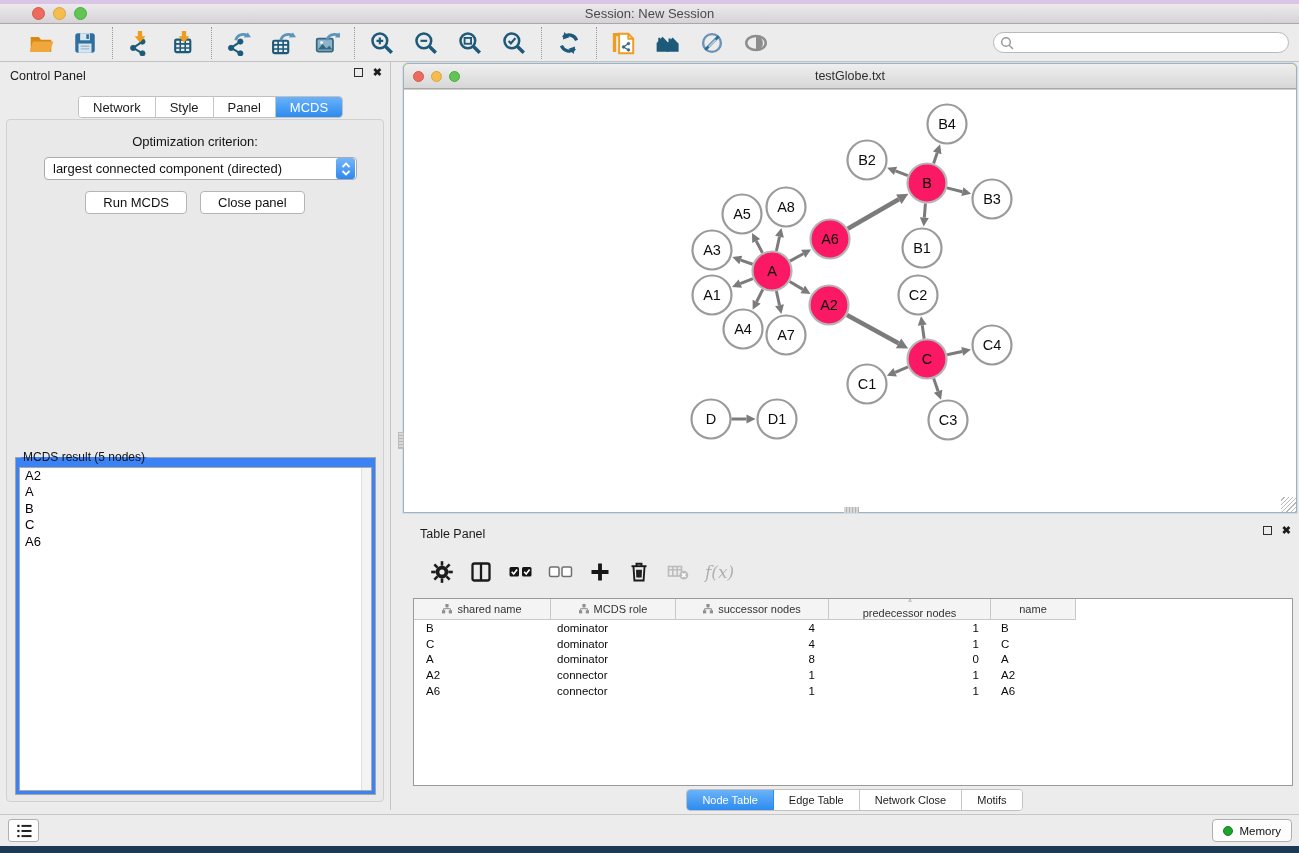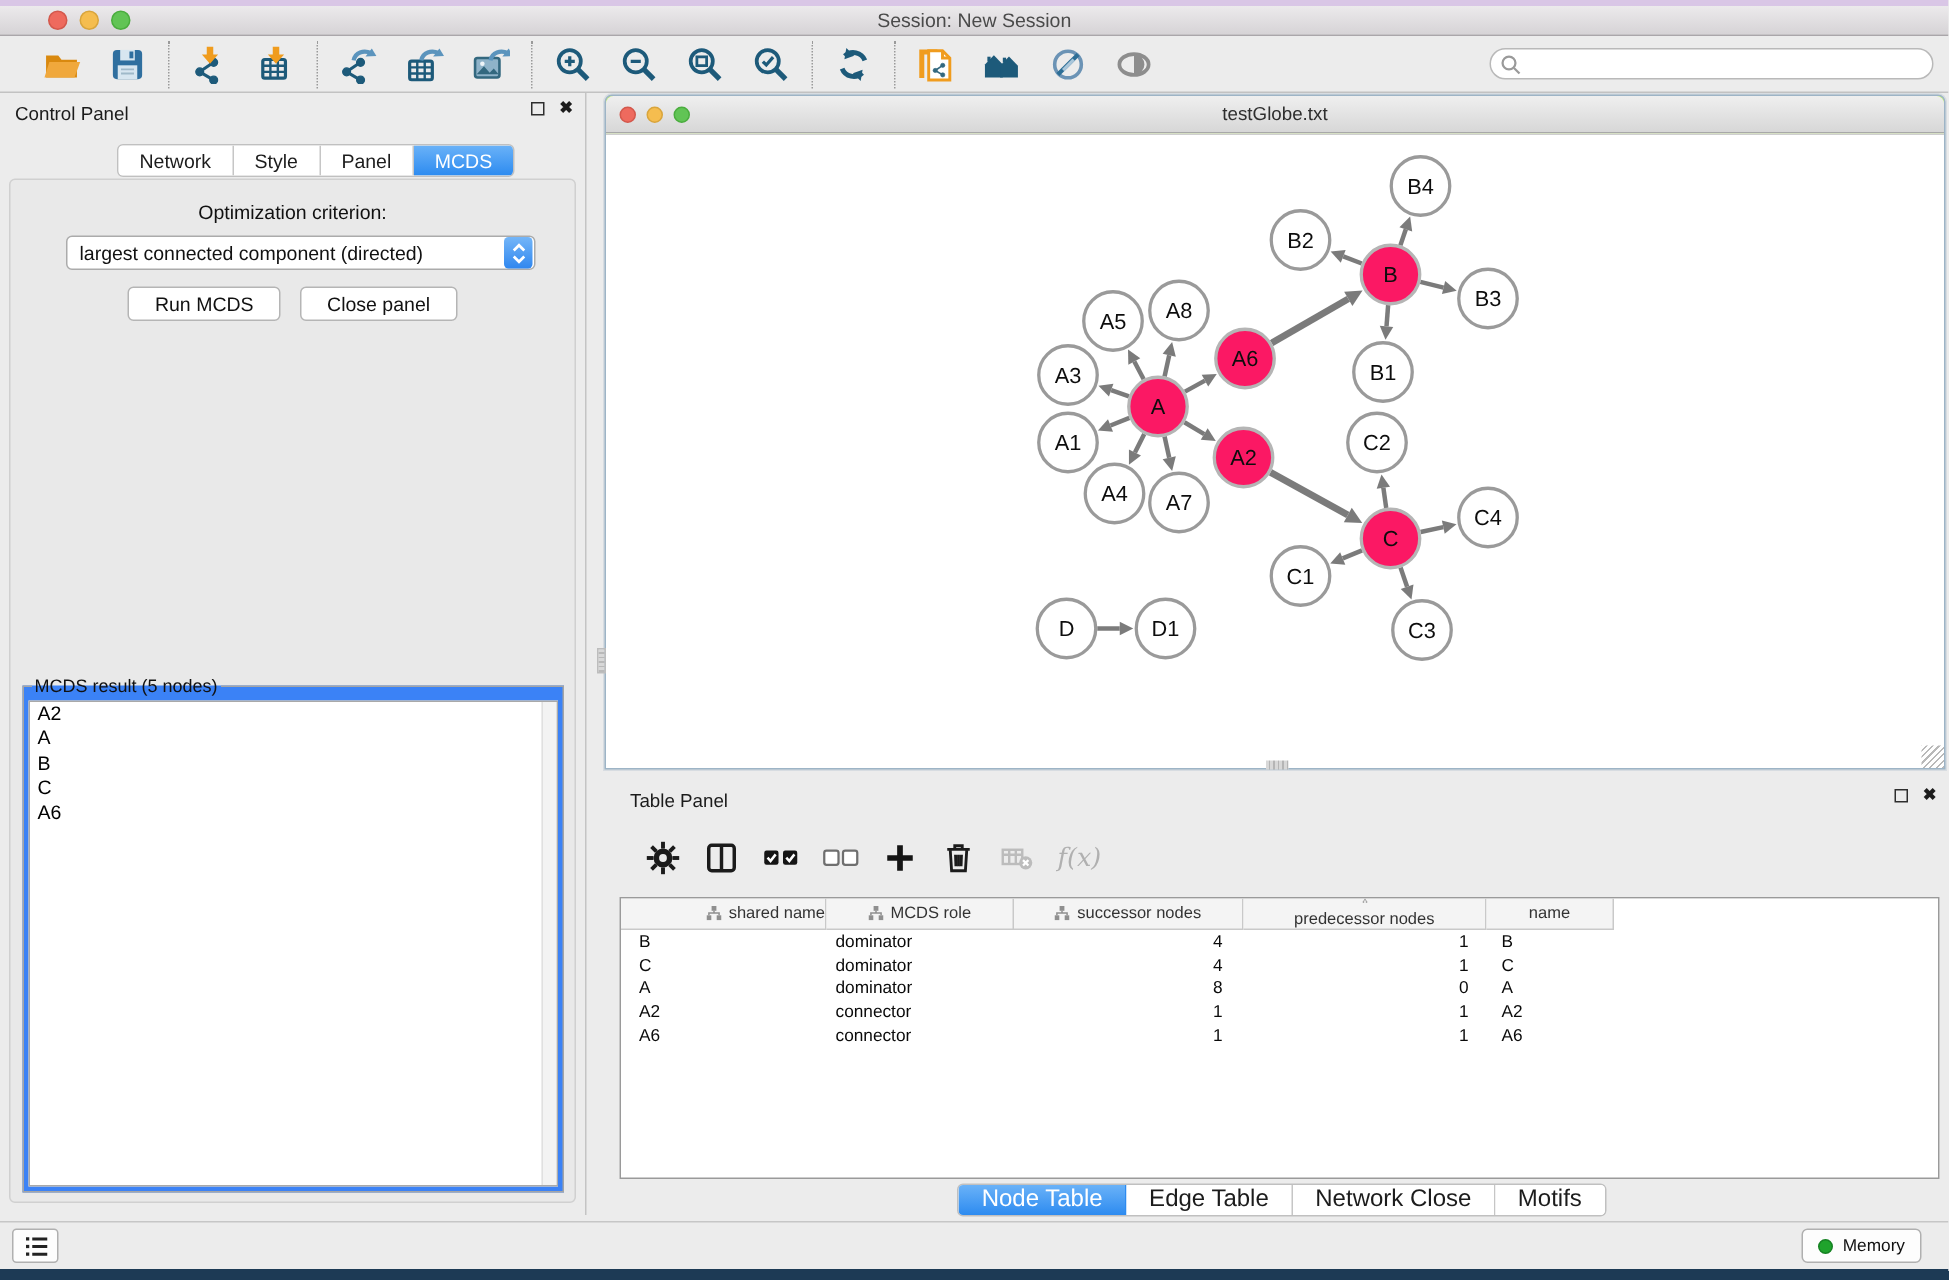--- a/index.html
+++ b/index.html
@@ -92,28 +92,28 @@
   .tp-btn { display:flex; align-items:center; justify-content:center; height:26px; cursor:default; }
   .tp-btn svg { height:24px; }
   .table-box { position:absolute; left:3px; top:78px; width:880px; height:188px; background:#fff; border:1px solid #9a9a9a; overflow:hidden; }
   .t-header { display:flex; height:21px; font-size:11px; color:#333; }
   .t-hcell { background:#f4f4f4; border-right:1px solid #c9c9c9; border-bottom:1px solid #c9c9c9;
     display:flex; align-items:center; justify-content:center; gap:5px; }
   .t-hfill { flex:1; background:#fff; border-bottom:1px solid #fff; }
   .t-row { display:flex; height:15.8px; font-size:11.5px; color:#0a0a0a; align-items:center; }
   .t-cell { white-space:nowrap; overflow:hidden; }
   .tp-tabs-wrap { position:absolute; left:0; top:269px; width:100%; display:flex; justify-content:center; }
-  .tp-tabs-wrap .seg { font-size:16px; padding:0 15px; }
+  .tp-tabs-wrap .seg { font-size:11px; padding:0 15px; }
 
   
   .status-bar { position:absolute; left:0; top:814px; width:100%; height:32px; background:#ececec;
     border-top:1px solid #c6c6c6; display:flex; align-items:center; }
   .list-btn { margin-left:8px; width:31px; height:23px; background:#fdfdfd; border:1px solid #b0b0b0;
     border-radius:3px; display:flex; align-items:center; justify-content:center; }
-  .memory-btn { margin-left:auto; margin-right:18px; height:23px; background:#fdfdfd; border:1px solid #b0b0b0;
+  .memory-btn { margin-left:auto; margin-right:7px; height:23px; background:#fdfdfd; border:1px solid #b0b0b0;
     border-radius:4px; display:flex; align-items:center; gap:6px; padding:0 10px; font-size:11.5px; color:#111; }
   .mem-dot { width:10px; height:10px; border-radius:50%; background:#1fa32c; border:1px solid #168223; }
   .strip-bottom { position:absolute; left:0; top:846px; width:100%; height:7px; background:#1d3a55; }
 </style>
 </head>
 <body>
 
 <div id="app">
 
   <div class="strip-top"></div>
@@ -521,21 +521,21 @@
               <circle cx="17.8" cy="15.2" r="4.4" fill="#bcbcbc"></circle>
               <path d="M16 13.4 l3.6 3.6 M19.6 13.4 l-3.6 3.6" stroke="#fff" stroke-width="1.5"></path>
             </svg>
           </div>
           <div class="tp-btn">
             <span style="font-family:'DejaVu Serif',serif;font-style:italic;font-size:17px;color:#b0b0b0;">f(x)</span>
           </div>
         </div>
       <div class="table-box">
         <div class="t-header" id="t-header">
-            <div class="t-hcell" style="width: 137px; justify-content: flex-end;">
+            <div class="t-hcell" style="width: 137px;">
               <svg width="10" height="10" viewBox="0 0 10 10">
                 <g fill="#8f8f8f">
                   <rect x="3.4" y="0" width="3.2" height="3.2"></rect>
                   <rect x="0" y="6.2" width="3.2" height="3.2"></rect>
                   <rect x="6.8" y="6.2" width="3.2" height="3.2"></rect>
                 </g>
                 <path d="M5 3.2 V4.7 M1.6 6.2 V4.7 H8.4 V6.2" stroke="#8f8f8f" fill="none" stroke-width="1"></path>
               </svg>
               <span>shared name</span>
             </div>

